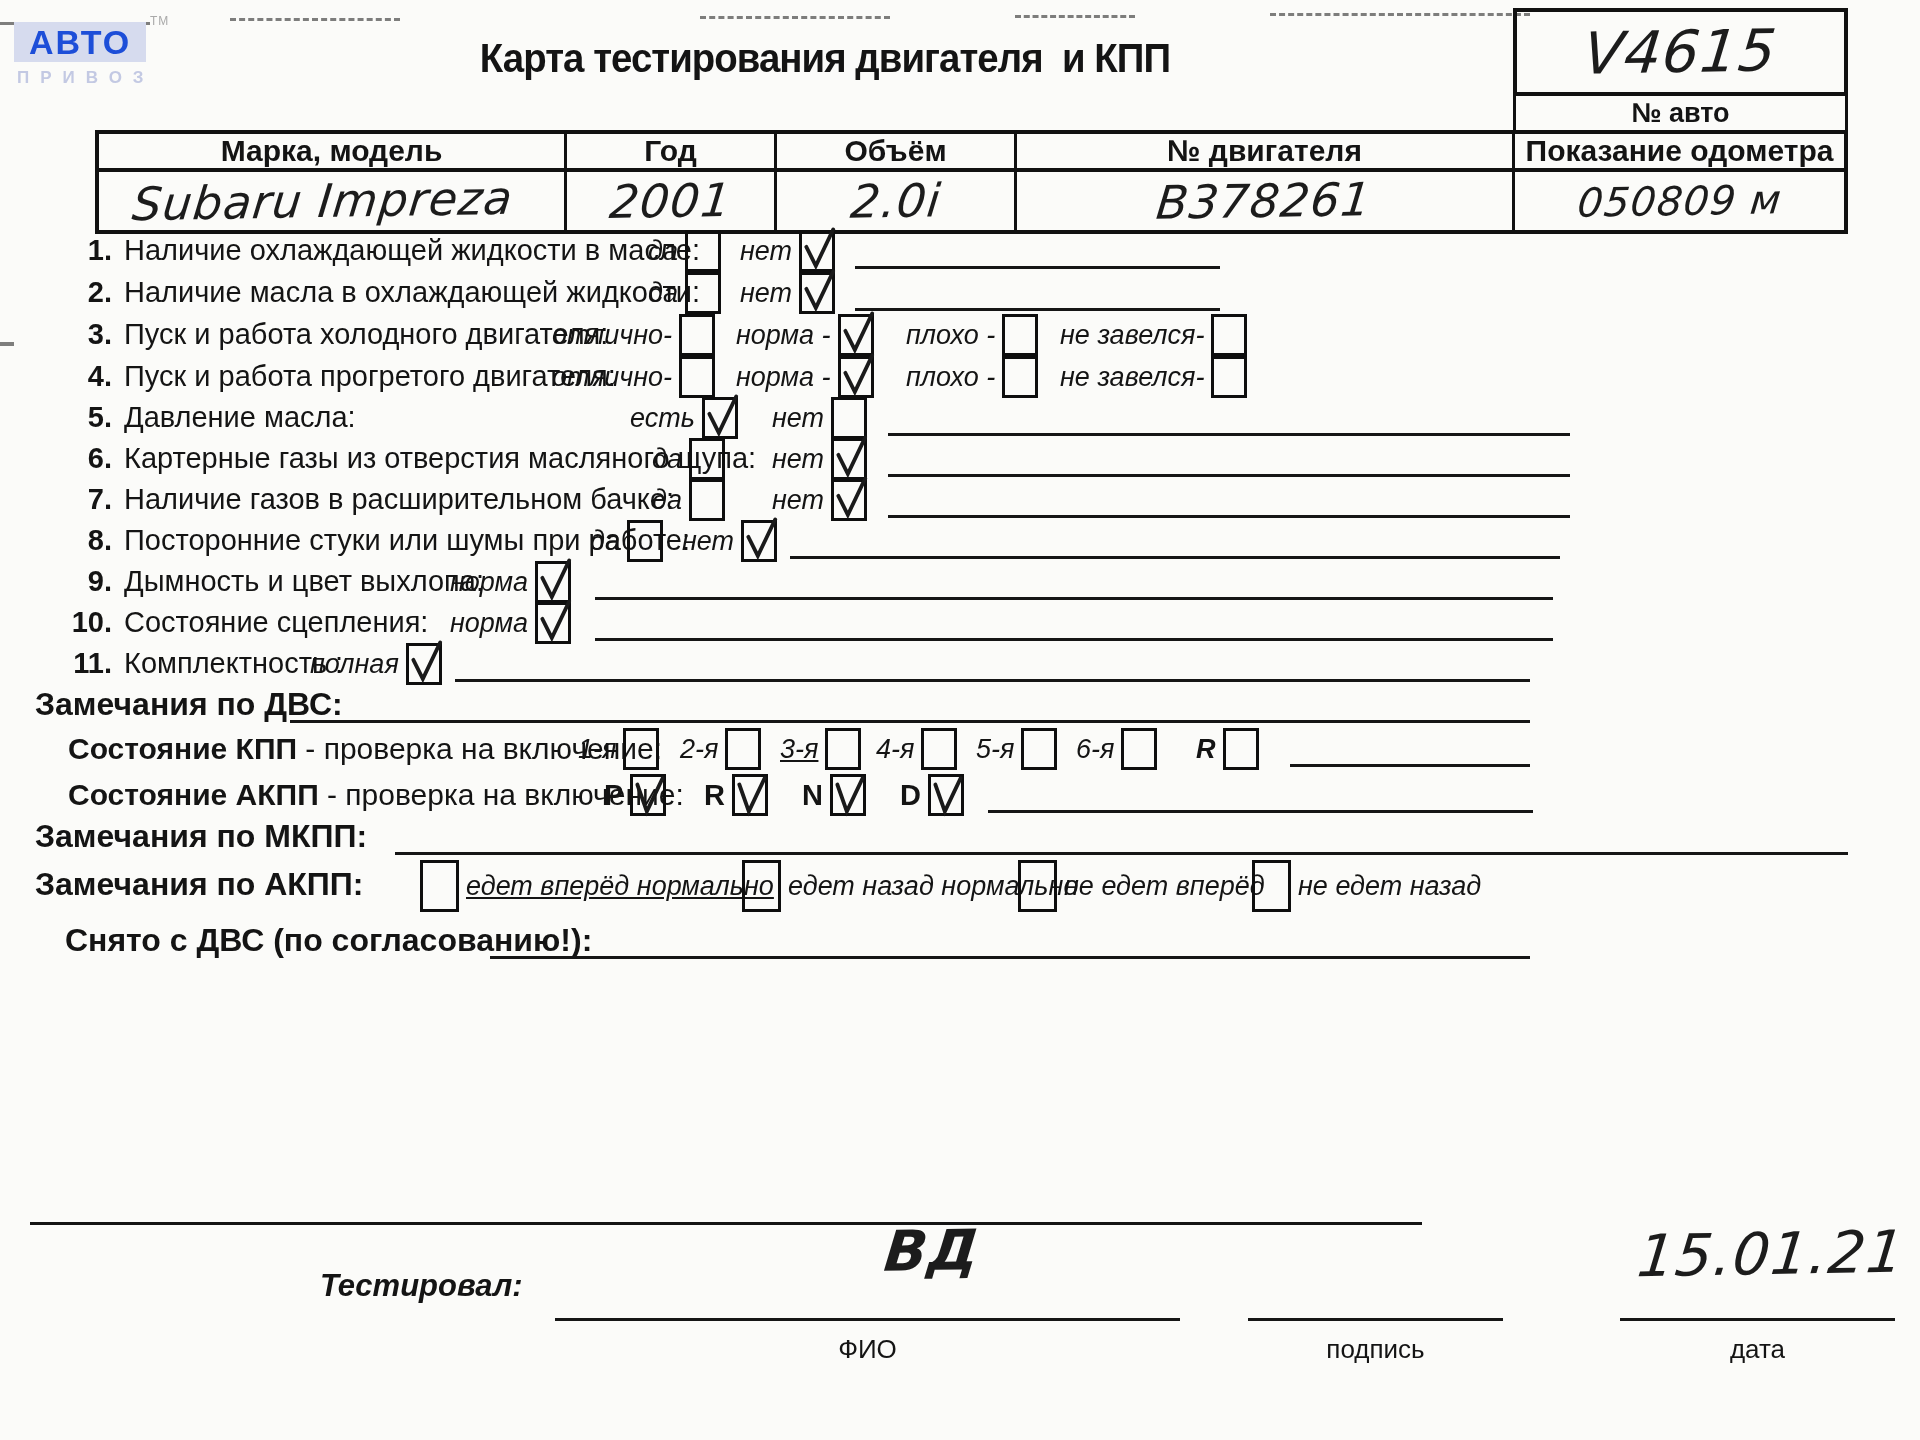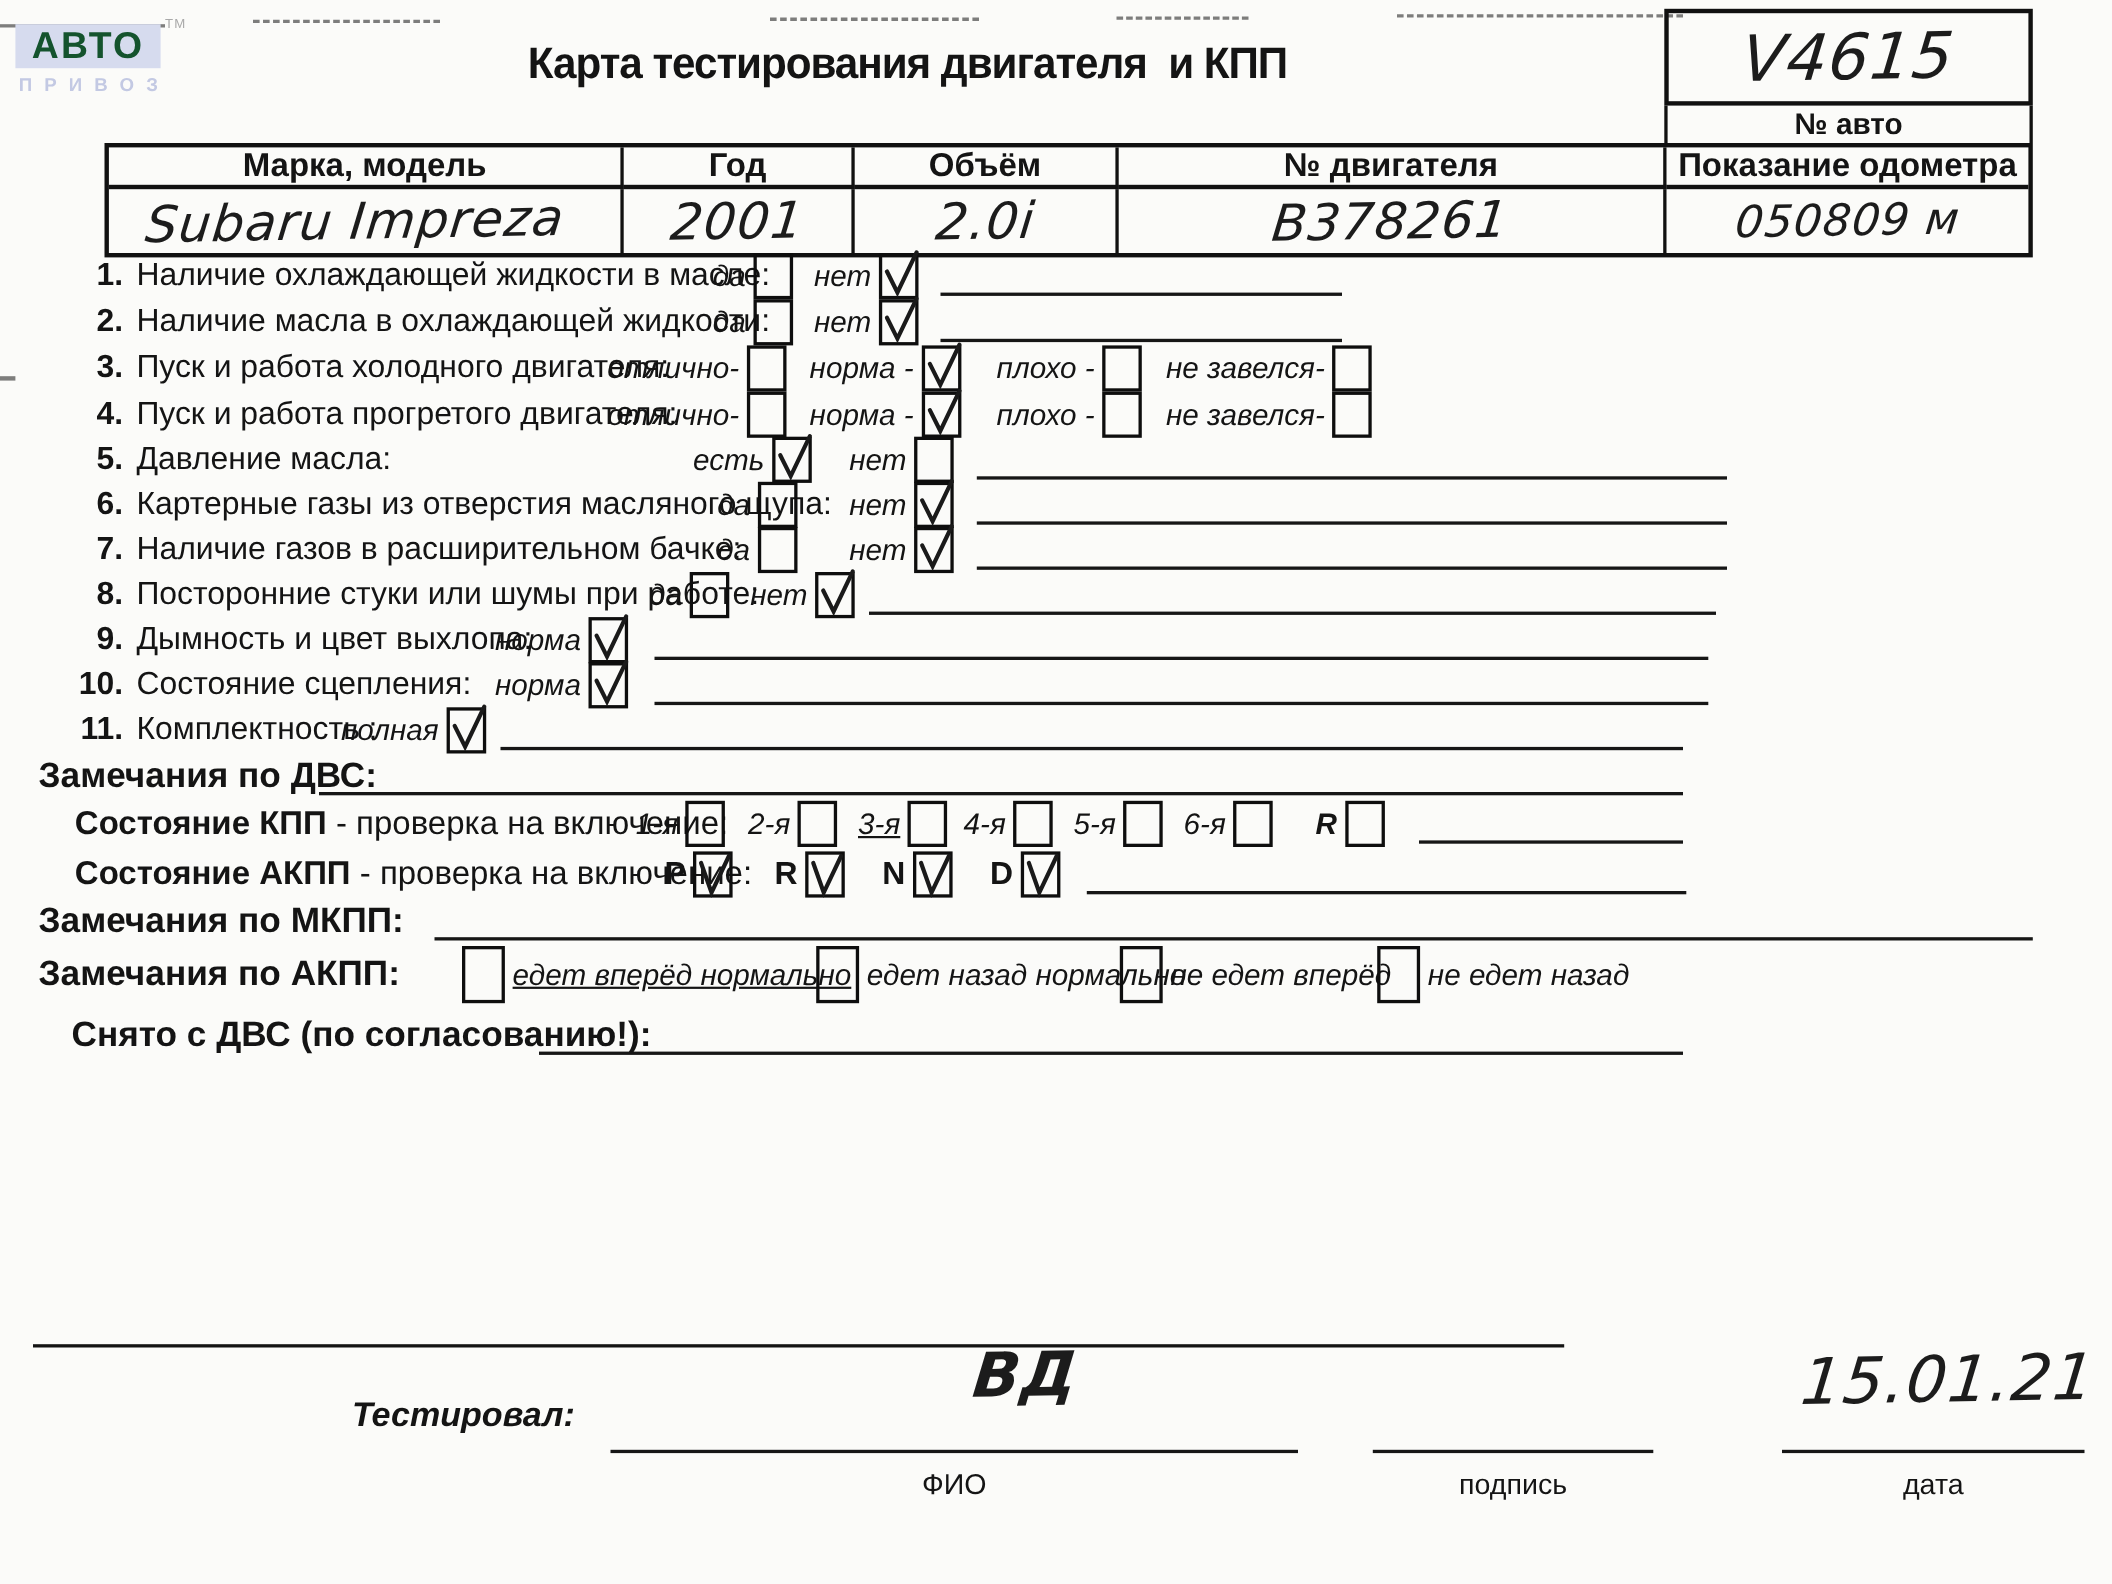--- a/index.html
+++ b/index.html
@@ -6,21 +6,21 @@
   .page{position:relative;width:1920px;height:1440px;margin:0 auto;background:#fbfbf9;
         font-family:"Liberation Sans",sans-serif;color:#141414;overflow:hidden;}
 
   
   .artifact{position:absolute;background:#3a3a3a;opacity:.65;}
   .artifact.dashed{background:none;border-top:3px dashed #3a3a3a;}
 
   
   .logo{position:absolute;left:14px;top:22px;width:150px;}
   .logo-box{width:132px;height:40px;background:#d6dbee;display:flex;align-items:center;justify-content:center;}
-  .logo-top{color:#14532d;font-weight:bold;font-size:34px;letter-spacing:2px;}
+  .logo-top{color:#1d4ed8;font-weight:bold;font-size:34px;letter-spacing:2px;}
   .logo-tm{position:absolute;left:136px;top:-8px;font-size:12px;color:#a9a9a9;letter-spacing:1px;}
   .logo-bottom{margin-top:6px;color:#c3c9e3;font-weight:bold;font-size:17px;letter-spacing:11px;padding-left:3px;}
 
   
   .title{position:absolute;left:300px;top:36px;width:1050px;text-align:center;
          font-weight:bold;font-size:40px;letter-spacing:-1px;white-space:pre;
          font-family:"Liberation Sans",sans-serif;transform:scaleX(.96);}
 
   
   .autonum-box{position:absolute;left:1513px;top:8px;width:335px;height:88px;border:4px solid #111;

